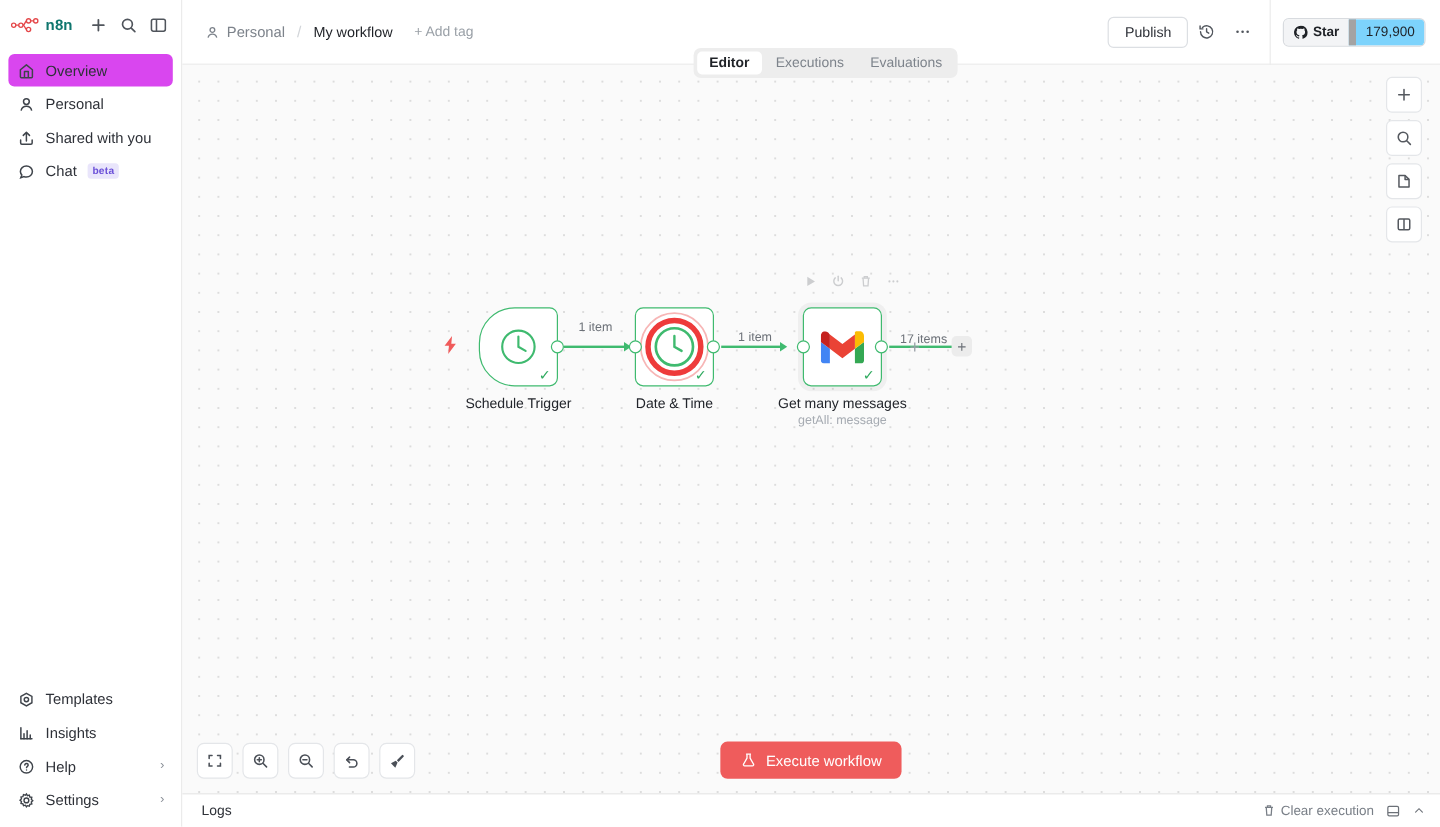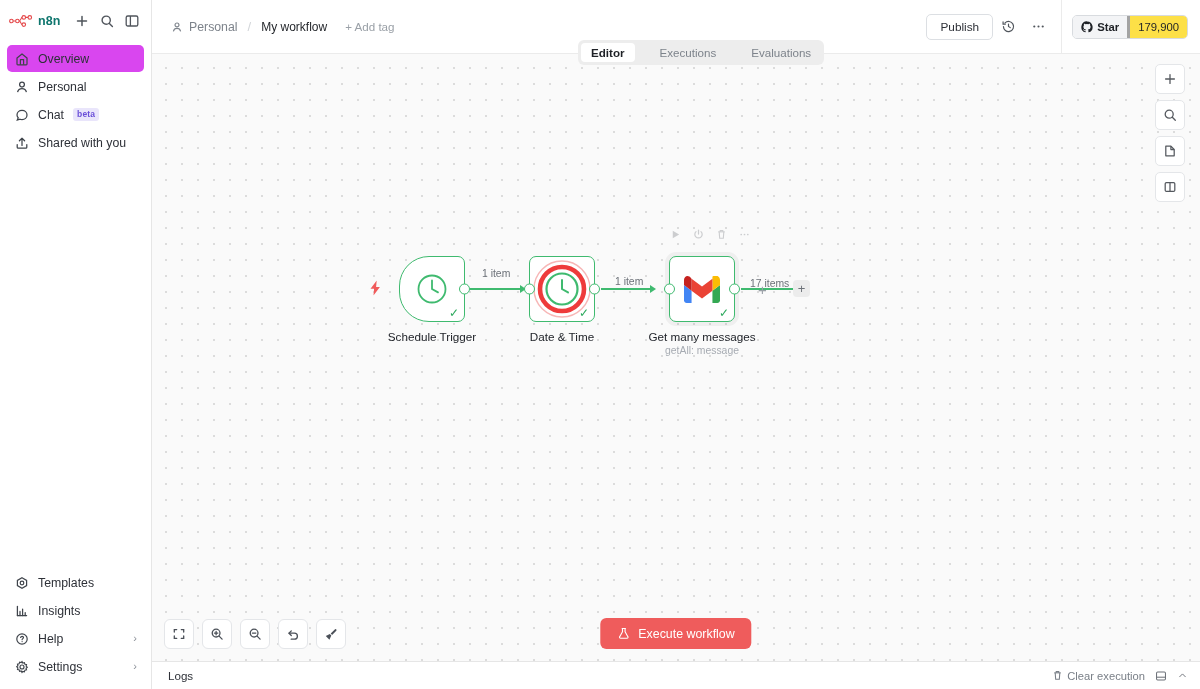--- a/index.html
+++ b/index.html
@@ -57,27 +57,27 @@
   .top-right { margin-left: auto; display: flex; align-items: center; gap: 0; }
   .publish-btn {
     border: 1px solid #dcdfe3; background: #fff; border-radius: 5px;
     height: 26px; padding: 0 13px; font-size: 11.8px; color: #2e3138; cursor: pointer;
     font-family: "Liberation Sans", sans-serif;
   }
   .icon-btn-top { width: 30px; height: 28px; display: flex; align-items: center; justify-content: center; color: #50555c; cursor: pointer; }
   .divider-v { width: 1px; height: 54px; background: #ebebeb; margin: 0 10px 0 8px; }
   .gh-group { display: flex; align-items: stretch; border: 1px solid #d8dbdf; border-radius: 5px; overflow: hidden; height: 24px; }
   .gh-star { display: flex; align-items: center; gap: 4px; background: #f3f4f6; padding: 0 8px; font-size: 11.3px; color: #1f2227; font-weight: 600; cursor: pointer; }
-  .gh-count { display: flex; align-items: center; padding: 0 8px; background: #fde047; font-size: 11.3px; color: #1f2227; border-left: 3px solid #a3a3a3; }
+  .gh-count { display: flex; align-items: center; padding: 0 8px; background: #7dd3fc; font-size: 11.3px; color: #1f2227; border-left: 6px solid #a3a3a3; }
 
   
   #tabs {
     position: absolute; left: 426px; top: 40px; z-index: 7;
     background: #ededed; border-radius: 6px; padding: 3px;
-    display: flex; gap: 15px; align-items: center;
+    display: flex; gap: 2px; align-items: center;
   }
   .tab { font-size: 11.6px; color: #7d838b; padding: 3px 10px; border-radius: 4px; cursor: pointer; }
   .tab.active { background: #fff; color: #1f2227; font-weight: 600; }
 
   
   #canvas {
     position: absolute; left: 0; top: 54px; right: 0; bottom: 28px;
     background-color: #fafafa;
     background-image: radial-gradient(#dcdcdc 1px, transparent 1px);
     background-size: 16px 16px; background-position: 6px 6px;
@@ -196,35 +196,35 @@
       <span class="ni">
         <svg width="14" height="14" viewBox="0 0 14 14" fill="none" stroke="currentColor" stroke-width="1.25">
             <circle cx="7" cy="4.6" r="2.4"></circle>
             <path d="M2.6 12.2c.5-2.4 2.3-3.6 4.4-3.6s3.9 1.2 4.4 3.6"></path>
           </svg>
       </span>
       <span>Personal</span>
     </div>
     <div class="nav-item">
       <span class="ni">
-        <svg width="14" height="14" viewBox="0 0 14 14" fill="none" stroke="currentColor" stroke-width="1.25">
-            <path d="M12 7c0 2.6-2.2 4.6-5 4.6-.7 0-1.4-.1-2-.4l-2.7.9.9-2.3A4.4 4.4 0 0 1 2 7c0-2.6 2.2-4.6 5-4.6S12 4.4 12 7z"></path>
-          </svg>
-      </span>
-      <span>Chat</span>
-      <span class="badge-beta">beta</span>
-    </div>
-    <div class="nav-item">
-      <span class="ni">
         <svg width="14" height="14" viewBox="0 0 14 14" fill="none" stroke="currentColor" stroke-width="1.25" stroke-linecap="round" stroke-linejoin="round">
             <path d="M2.2 8.6v2.6a1 1 0 0 0 1 1h7.6a1 1 0 0 0 1-1V8.6"></path>
             <path d="M7 9.4V2.2M4.4 4.8L7 2.2l2.6 2.6"></path>
           </svg>
       </span>
       <span>Shared with you</span>
+    </div>
+    <div class="nav-item">
+      <span class="ni">
+        <svg width="14" height="14" viewBox="0 0 14 14" fill="none" stroke="currentColor" stroke-width="1.25">
+            <path d="M12 7c0 2.6-2.2 4.6-5 4.6-.7 0-1.4-.1-2-.4l-2.7.9.9-2.3A4.4 4.4 0 0 1 2 7c0-2.6 2.2-4.6 5-4.6S12 4.4 12 7z"></path>
+          </svg>
+      </span>
+      <span>Chat</span>
+      <span class="badge-beta">beta</span>
     </div>
   </div>
 
   <div class="side-bottom">
     <div class="nav-item">
       <span class="ni">
         <svg width="14" height="14" viewBox="0 0 14 14" fill="none" stroke="currentColor" stroke-width="1.2">
             <path d="M7 1.8l4.6 2.6v5.2L7 12.2 2.4 9.6V4.4L7 1.8z"></path>
             <circle cx="7" cy="7" r="1.8"></circle>
           </svg>

